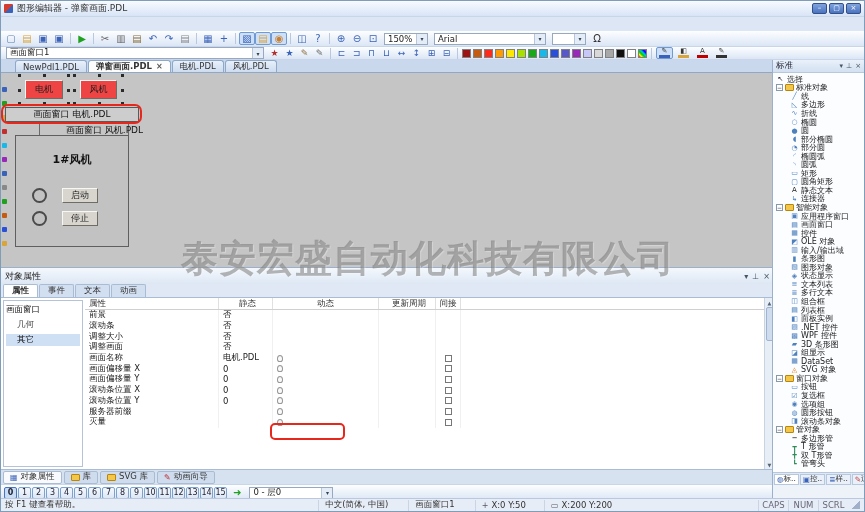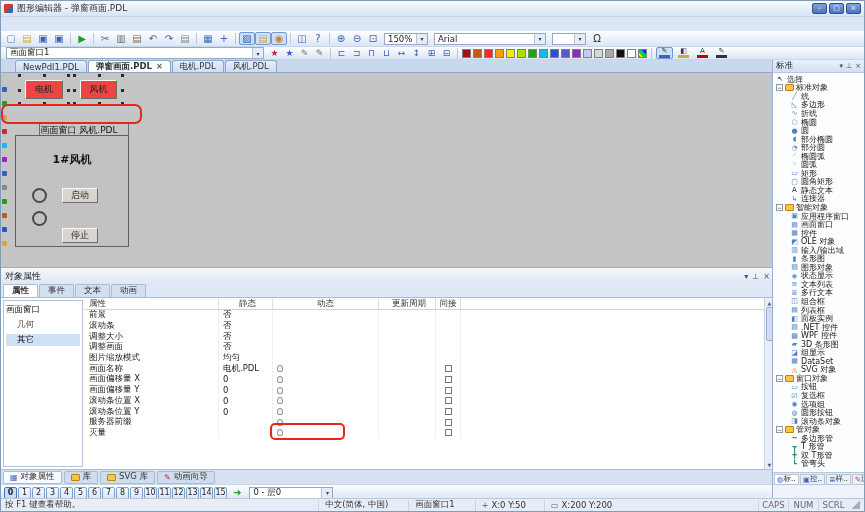--- a/index.html
+++ b/index.html
@@ -40,27 +40,27 @@
 .canvas{position:absolute;top:13px;height:194px;left:0;right:0;background:#c5c5c5;overflow:hidden}
 .strip{position:absolute;left:0;top:14px;width:7px;display:flex;flex-direction:column;gap:9px;align-items:center}
 .strip i{width:5px;height:5px;display:block;border-radius:1px}
 .cbtn{position:absolute;background:#ef4444;border:1px solid;border-color:#f7f7f4 #6f6c65 #6f6c65 #f7f7f4;font-size:9px;color:#222;display:flex;align-items:center;justify-content:center}
 #motor-btn{left:24px;top:7px;width:38px;height:19px}
 #fan-btn{left:79px;top:7px;width:37px;height:19px}
 .handle{position:absolute;width:3px;height:3px;background:#2a2a2a}
 .winbar{position:absolute;left:4px;top:34px;width:134px;height:15px;background:#cdcdcd;border:1px solid #5a5a5a;font-size:9px;display:flex;align-items:center;justify-content:center;color:#111;white-space:nowrap}
 .red-box1{position:absolute;left:0;top:31px;width:141px;height:20px;border:2px solid #e8271c;border-radius:7px;z-index:70}
 .fanbar-box{position:absolute;left:38px;top:50px;width:90px;height:13px;border:1px solid #6a6a6a;border-bottom:none}
-.fanbar{position:absolute;left:14px;top:51px;width:128px;font-size:9px;text-align:center;color:#111;white-space:nowrap}
+.fanbar{position:absolute;left:14px;top:51px;width:128px;font-size:9px;text-align:right;color:#111;white-space:nowrap}
 .fanpanel{position:absolute;left:14px;top:62px;width:114px;height:112px;border:1px solid #5f5f5f;background:#c2c2c2}
 .ptitle{position:absolute;top:16px;width:100%;text-align:center;font-size:11px;font-weight:bold;color:#111}
 .lamp{position:absolute;left:16px;width:15px;height:15px;border:2px solid #4a4a4a;border-radius:50%}
 #lamp1{top:52px}#lamp2{top:75px}
 .pbtn{position:absolute;left:46px;width:36px;height:15px;background:#d8d5ce;border:1px solid;border-color:#f7f7f4 #6f6c65 #6f6c65 #f7f7f4;font-size:9px;display:flex;align-items:center;justify-content:center;color:#222}
-#start-btn{top:52px}#stop-btn{top:92px}
+#start-btn{top:52px}#stop-btn{top:75px}
 .watermark{position:absolute;left:180px;top:233px;font-size:37px;font-weight:bold;color:rgba(110,110,110,.5);letter-spacing:1px;white-space:nowrap;z-index:60;pointer-events:none;text-shadow:1px 1px 1px rgba(255,255,255,.3)}
 
 .prop{position:absolute;top:207px;height:202px;left:0;right:0;background:#e9eff8;border-top:1px solid #9ab0cc}
 .prop-header{height:16px;display:flex;align-items:center;padding:0 4px;font-size:9px;color:#222;background:linear-gradient(#f4f8fd,#dde7f4)}
 .ph-icons{margin-left:auto;display:flex;gap:4px;color:#456;font-size:8px;align-items:center}
 .prop-tabs{height:14px;display:flex;padding-left:2px;align-items:flex-end;background:#dfe8f4;border-bottom:1px solid #aabcd4}
 .ptab{height:13px;padding:0 8px;font-size:8.5px;border:1px solid #aabcd4;border-bottom:none;border-radius:2px 2px 0 0;background:#d2dff0;margin-right:1px;display:flex;align-items:center;color:#333}
 .ptab.active{background:#fff;font-weight:bold}
 .prop-content{position:absolute;top:30px;bottom:0;left:0;right:0;background:#fff;overflow:hidden}
 .ptree{position:absolute;left:2px;top:2px;bottom:2px;width:80px;border:1px solid #b5c3d8;background:#fff;font-size:8.5px;padding:3px 2px}
@@ -257,20 +257,21 @@
           <i style="background: rgb(152, 40, 184);"></i>
           <i style="background: rgb(58, 98, 184);"></i>
           <i style="background: rgb(136, 136, 136);"></i>
           <i style="background: rgb(31, 161, 31);"></i>
           <i style="background: rgb(197, 90, 17);"></i>
           <i style="background: rgb(42, 80, 216);"></i>
           <i style="background: rgb(217, 164, 58);"></i>
         </div>
       <div class="cbtn" id="motor-btn">电机</div>
       <div class="cbtn" id="fan-btn">风机</div>
+      <div class="winbar">画面窗口 电机.PDL</div>
       <div class="red-box1"></div>
       <div class="fanbar-box"></div>
       <div class="fanbar">画面窗口 风机.PDL</div>
       <div class="fanpanel">
         <div class="ptitle">1#风机</div>
         <div class="lamp" id="lamp1"></div>
         <div class="lamp" id="lamp2"></div>
         <div class="pbtn" id="start-btn">启动</div>
         <div class="pbtn" id="stop-btn">停止</div>
       </div>
@@ -343,27 +344,20 @@
               <span class="c c-ind"></span>
             </div>
             <div class="prow">
               <span class="c c-name">调整画面</span>
               <span class="c c-static">否</span>
               <span class="c c-dyn"></span>
               <span class="c c-upd"></span>
               <span class="c c-ind"></span>
             </div>
             <div class="prow">
-              <span class="c c-name">图片缩放模式</span>
-              <span class="c c-static">均匀</span>
-              <span class="c c-dyn"></span>
-              <span class="c c-upd"></span>
-              <span class="c c-ind"></span>
-            </div>
-            <div class="prow">
               <span class="c c-name">画面名称</span>
               <span class="c c-static">电机.PDL</span>
               <span class="c c-dyn">
                 <span class="bulb"></span>
               </span>
               <span class="c c-upd"></span>
               <span class="c c-ind">
                 <span class="cb"></span>
               </span>
             </div>
@@ -726,13 +720,14 @@
       <span>X:200 Y:200</span>
     </span>
     <span style="margin-left:auto;display:flex" id="locks">
         <span class="lock">CAPS</span>
         <span class="lock">NUM</span>
         <span class="lock">SCRL</span>
       </span>
     <span class="grip"></span>
   </div>
 
+  <div class="watermark">泰安宏盛自动化科技有限公司</div>
 </div>
 
 </body></html>

